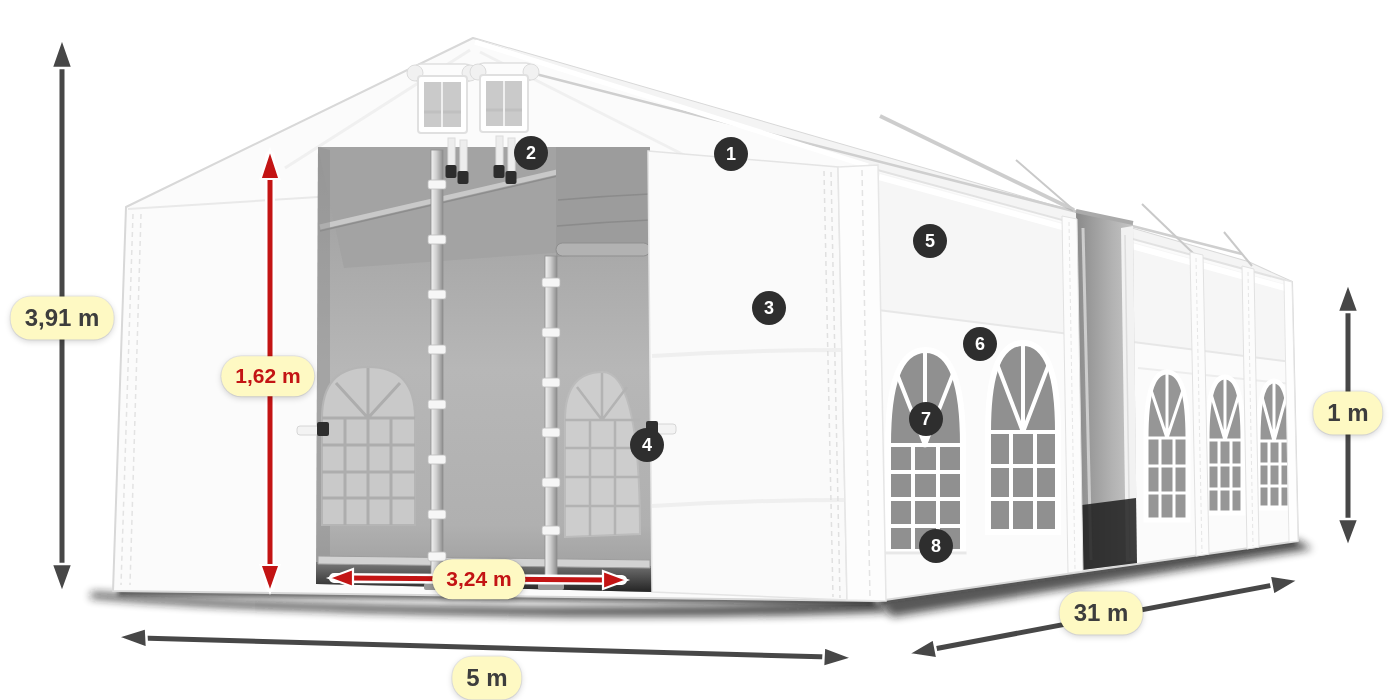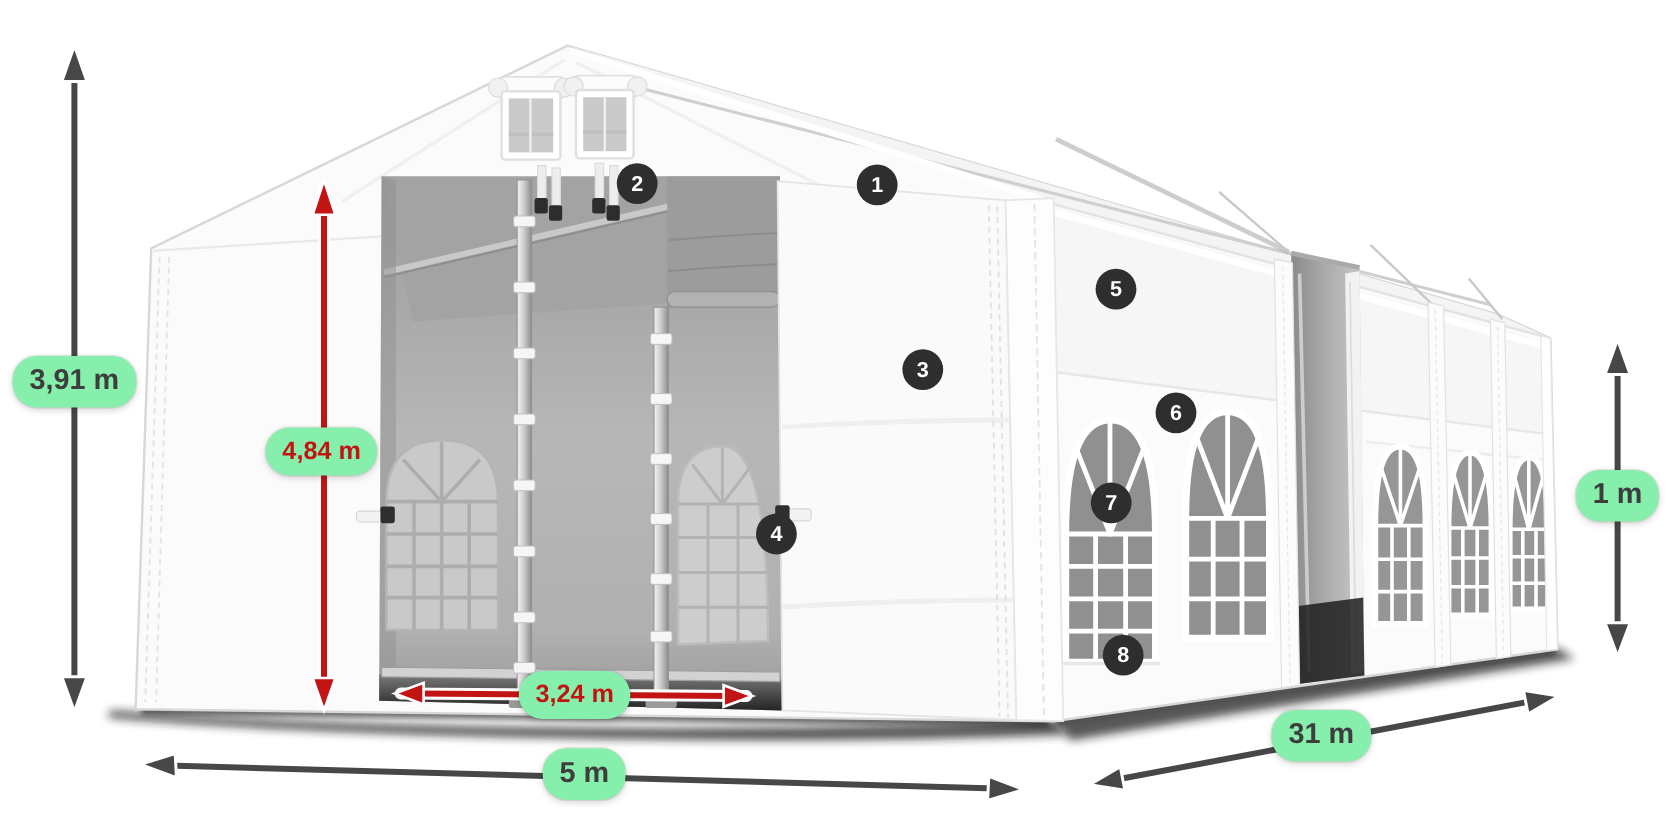--- a/index.html
+++ b/index.html
@@ -3,21 +3,21 @@
 <meta charset="utf-8">
 <style>
   html,body{margin:0;padding:0;background:#ffffff;}
   .stage{
     position:relative;width:1400px;height:700px;background:#ffffff;overflow:hidden;
     font-family:"Liberation Sans",sans-serif;
   }
   .stage svg{position:absolute;left:0;top:0;}
   .pill{
     position:absolute;transform:translate(-50%,-50%);
-    background:#86efac;border-radius:20px;padding:8px 14px;
+    background:#fef9c3;border-radius:20px;padding:8px 14px;
     font-weight:bold;font-size:24px;line-height:1.12;color:#3d3d3d;white-space:nowrap;
     box-shadow:0 0 0 1px rgba(0,0,0,.07),0 2px 6px rgba(0,0,0,.18);
     z-index:30;
   }
   .pill.red{color:#c31414;font-size:21px;}
   .badge{
     position:absolute;transform:translate(-50%,-50%);
     width:34px;height:34px;border-radius:50%;background:#2e2e2e;color:#ffffff;
     font-weight:bold;font-size:18px;display:flex;align-items:center;justify-content:center;
     z-index:20;cursor:pointer;
@@ -266,23 +266,23 @@
     <g>
       <line x1="1348" y1="289" x2="1348" y2="541" stroke="#ffffff" stroke-width="11" stroke-linecap="round"></line>
       <line x1="1348" y1="308" x2="1348" y2="522" stroke="#474747" stroke-width="5"></line>
       <polygon points="1348,283 1358.5,312 1337.5,312" fill="#474747" stroke="#ffffff" stroke-width="2.5"></polygon>
       <polygon points="1348,547 1358.5,519 1337.5,519" fill="#474747" stroke="#ffffff" stroke-width="2.5"></polygon>
     </g>
   </g>
 </svg>
 
 <div class="pill" style="left:62px;top:318px">3,91 m</div>
-<div class="pill red" style="left:268px;top:376px">4,84 m</div>
+<div class="pill red" style="left:268px;top:376px">1,62 m</div>
 <div class="pill red" style="left:479px;top:579px">3,24 m</div>
-<div class="pill" style="left:487px;top:645px">5 m</div>
+<div class="pill" style="left:487px;top:678px">5 m</div>
 <div class="pill" style="left:1101px;top:613px">31 m</div>
 <div class="pill" style="left:1348px;top:413px">1 m</div>
 
 <div class="badge" style="left:731px;top:154px">1</div>
 <div class="badge" style="left:531px;top:153px">2</div>
 <div class="badge" style="left:769px;top:308px">3</div>
 <div class="badge" style="left:647px;top:445px">4</div>
 <div class="badge" style="left:930px;top:241px">5</div>
 <div class="badge" style="left:980px;top:344px">6</div>
 <div class="badge" style="left:926px;top:419px">7</div>

